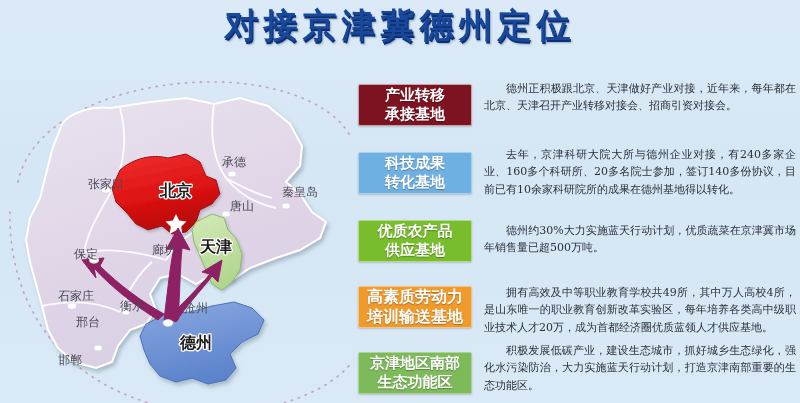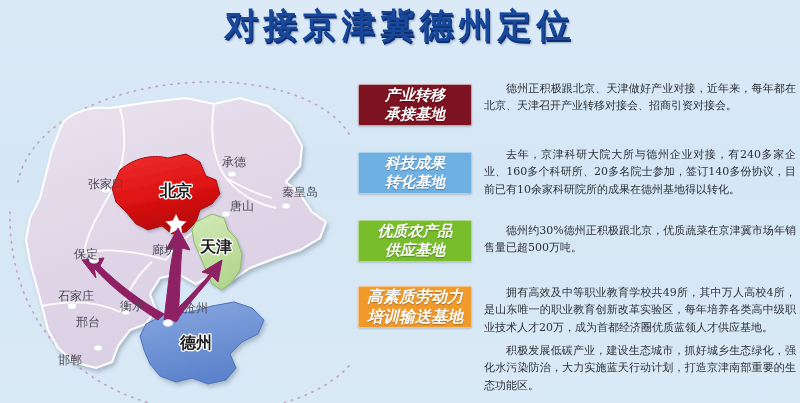--- a/index.html
+++ b/index.html
@@ -41,21 +41,20 @@
     position:absolute;left:358px;width:114px;
     border-radius:2px;
     box-sizing:border-box;
     display:flex;flex-direction:column;align-items:center;justify-content:center;
     font-family:"DejaVu Sans","Liberation Sans",sans-serif;
     font-weight:bold;font-size:15px;line-height:1.28;
     color:#ffffff;
     text-shadow:0 1px 1px rgba(0,0,0,.30);
     box-shadow:0 1px 2px rgba(0,0,0,.18);
     padding:5px 2px;
-    font-style:italic;
   }
   .lbl span{display:block;white-space:nowrap;}
   .lbl.l1{top:84px;height:42px;background:#7d1220;border:1px solid #c8a2a8;}
   .lbl.l2{top:152px;height:42px;background:#6fb0e2;border:1px solid #a9cfe9;}
   .lbl.l3{top:220px;height:42px;background:#78bd2b;border:1px solid #b3d98c;}
   .lbl.l4{top:286px;height:42px;background:#f09a2c;border:1px solid #f3c387;font-size:16px;}
   .lbl.l5{top:352px;height:42px;background:#7dbb5a;border:1px solid #aed396;}
 
   
   .para{
@@ -244,20 +243,24 @@
     <span>供应基地</span>
   </div>
   <div class="lbl l2">
     <span>科技成果</span>
     <span>转化基地</span>
   </div>
   <div class="lbl l4">
     <span>高素质劳动力</span>
     <span>培训输送基地</span>
   </div>
+  <div class="lbl l5">
+    <span>京津地区南部</span>
+    <span>生态功能区</span>
+  </div>
 
   <div class="para p1">德州正积极跟北京、天津做好产业对接，近年来，每年都在北京、天津召开产业转移对接会、招商引资对接会。</div>
   <div class="para p2">去年，京津科研大院大所与德州企业对接，有240多家企业、160多个科研所、20多名院士参加，签订140多份协议，目前已有10余家科研院所的成果在德州基地得以转化。</div>
-  <div class="para p3">德州约30%德州正积极跟北京，优质蔬菜在京津冀市场年销售量已超500万吨。</div>
+  <div class="para p3">德州约30%大力实施蓝天行动计划，优质蔬菜在京津冀市场年销售量已超500万吨。</div>
   <div class="para p4">拥有高效及中等职业教育学校共49所，其中万人高校4所，是山东唯一的职业教育创新改革实验区，每年培养各类高中级职业技术人才20万，成为首都经济圈优质蓝领人才供应基地。</div>
   <div class="para p5">积极发展低碳产业，建设生态城市，抓好城乡生态绿化，强化水污染防治，大力实施蓝天行动计划，打造京津南部重要的生态功能区。</div>
 
 </div>
 
 </body></html>

